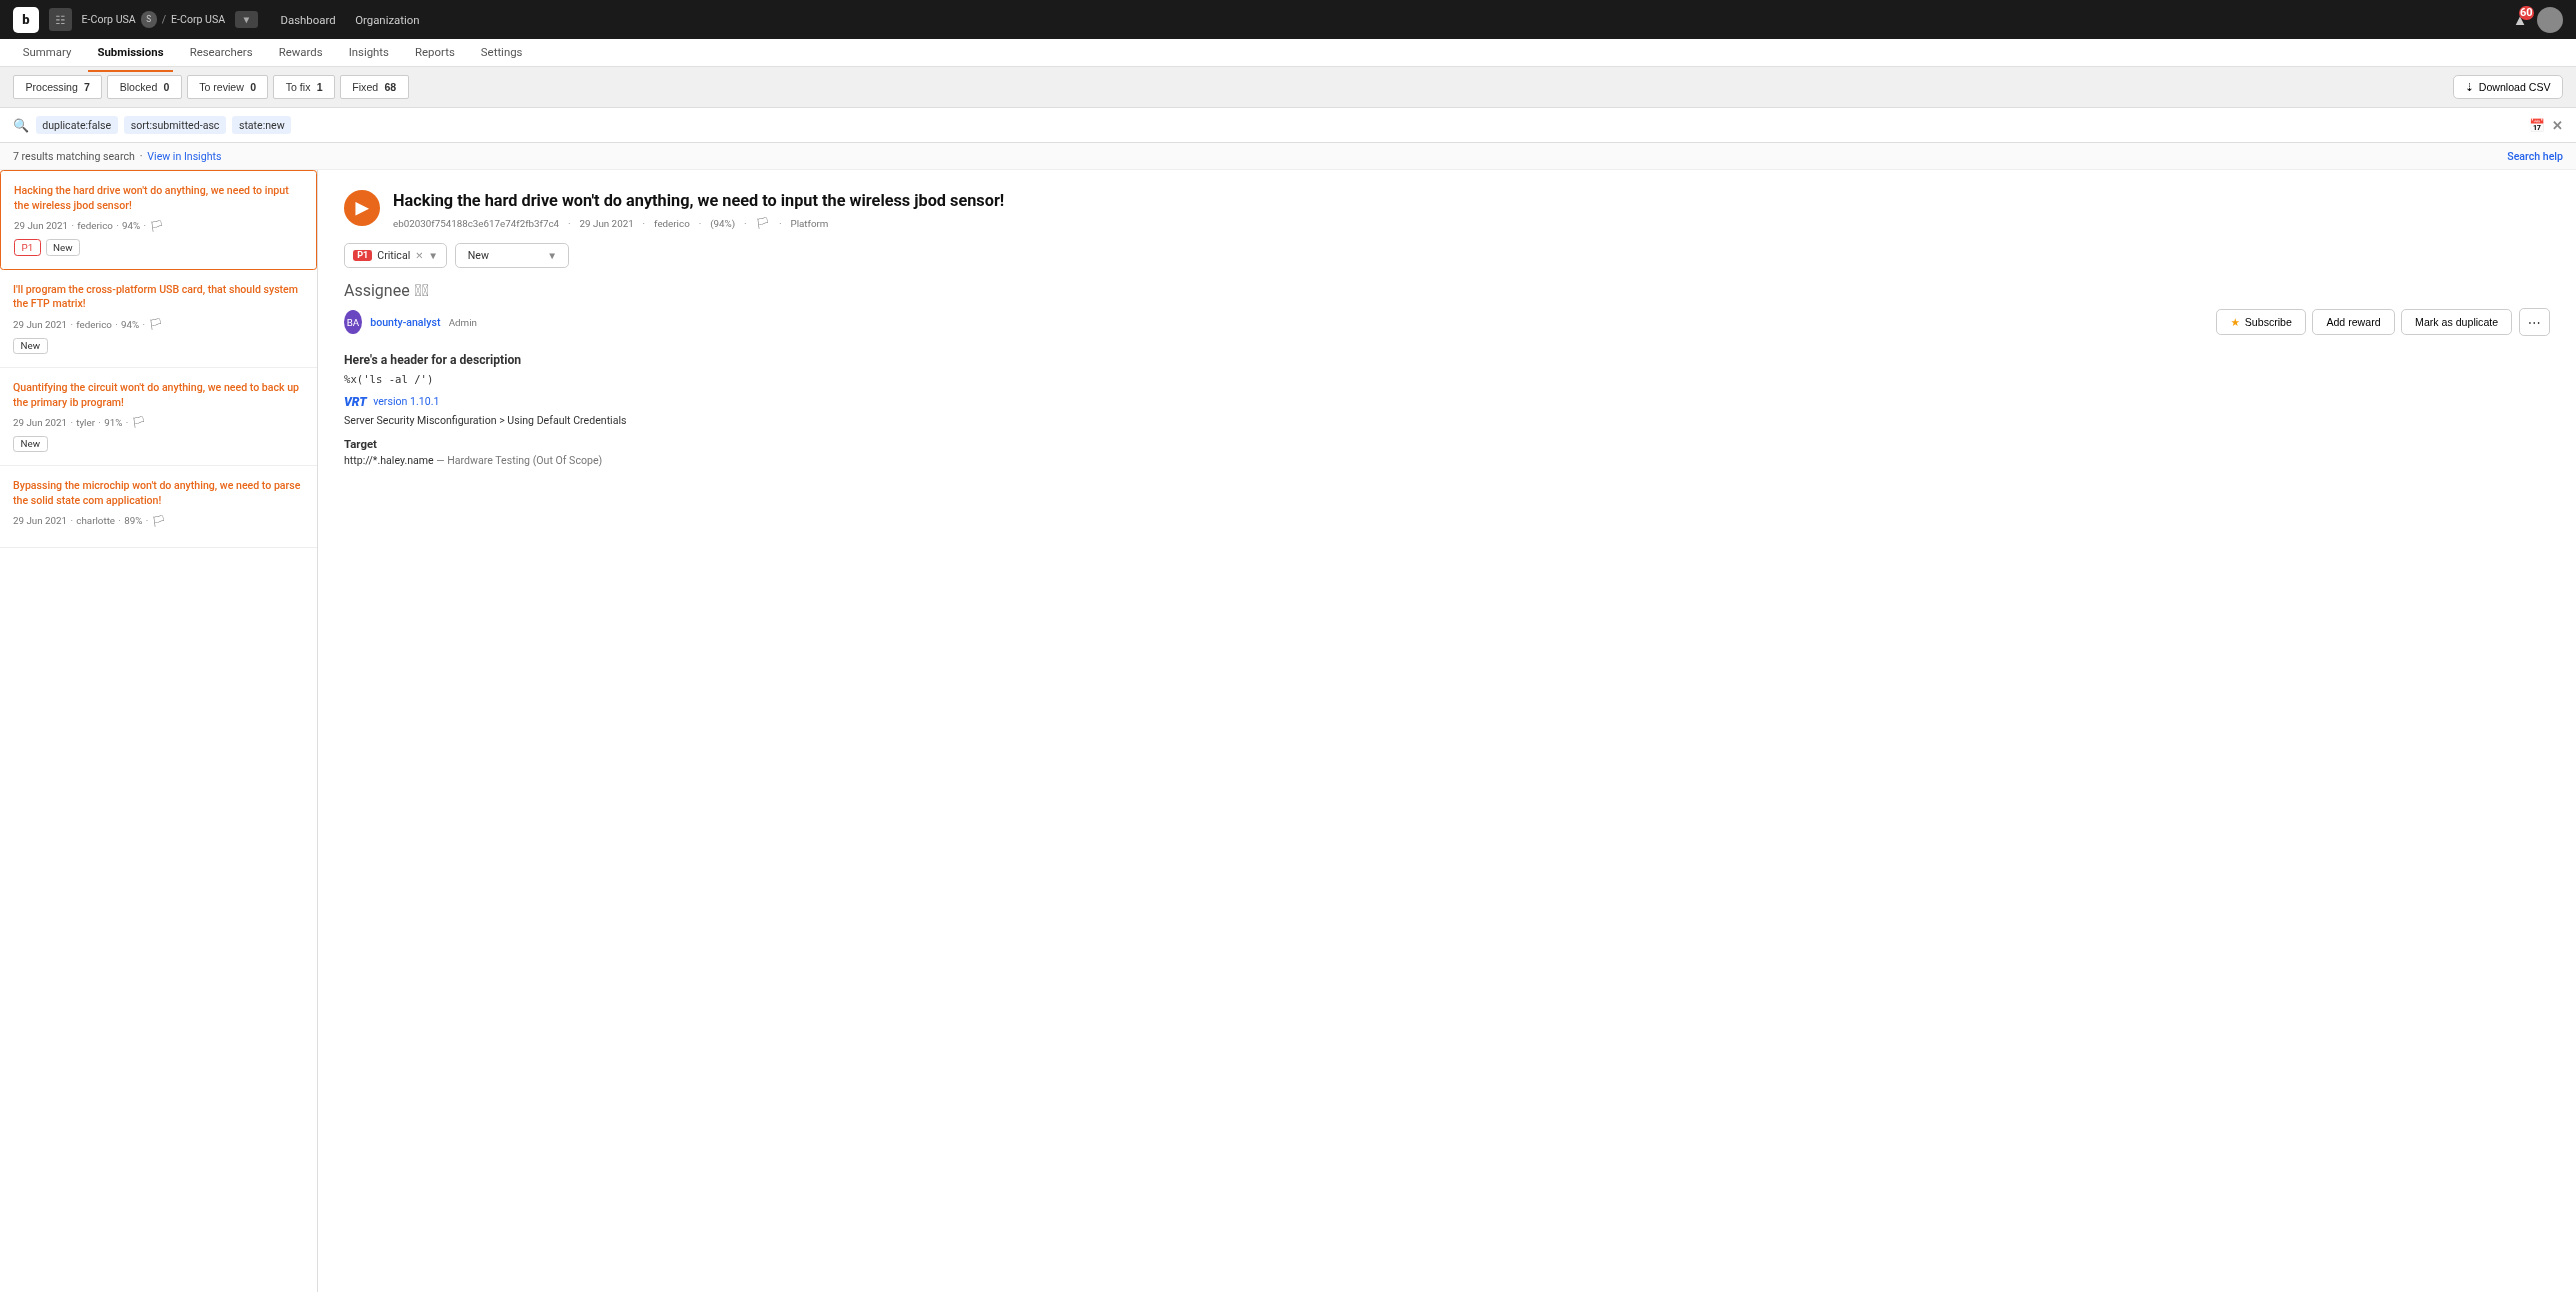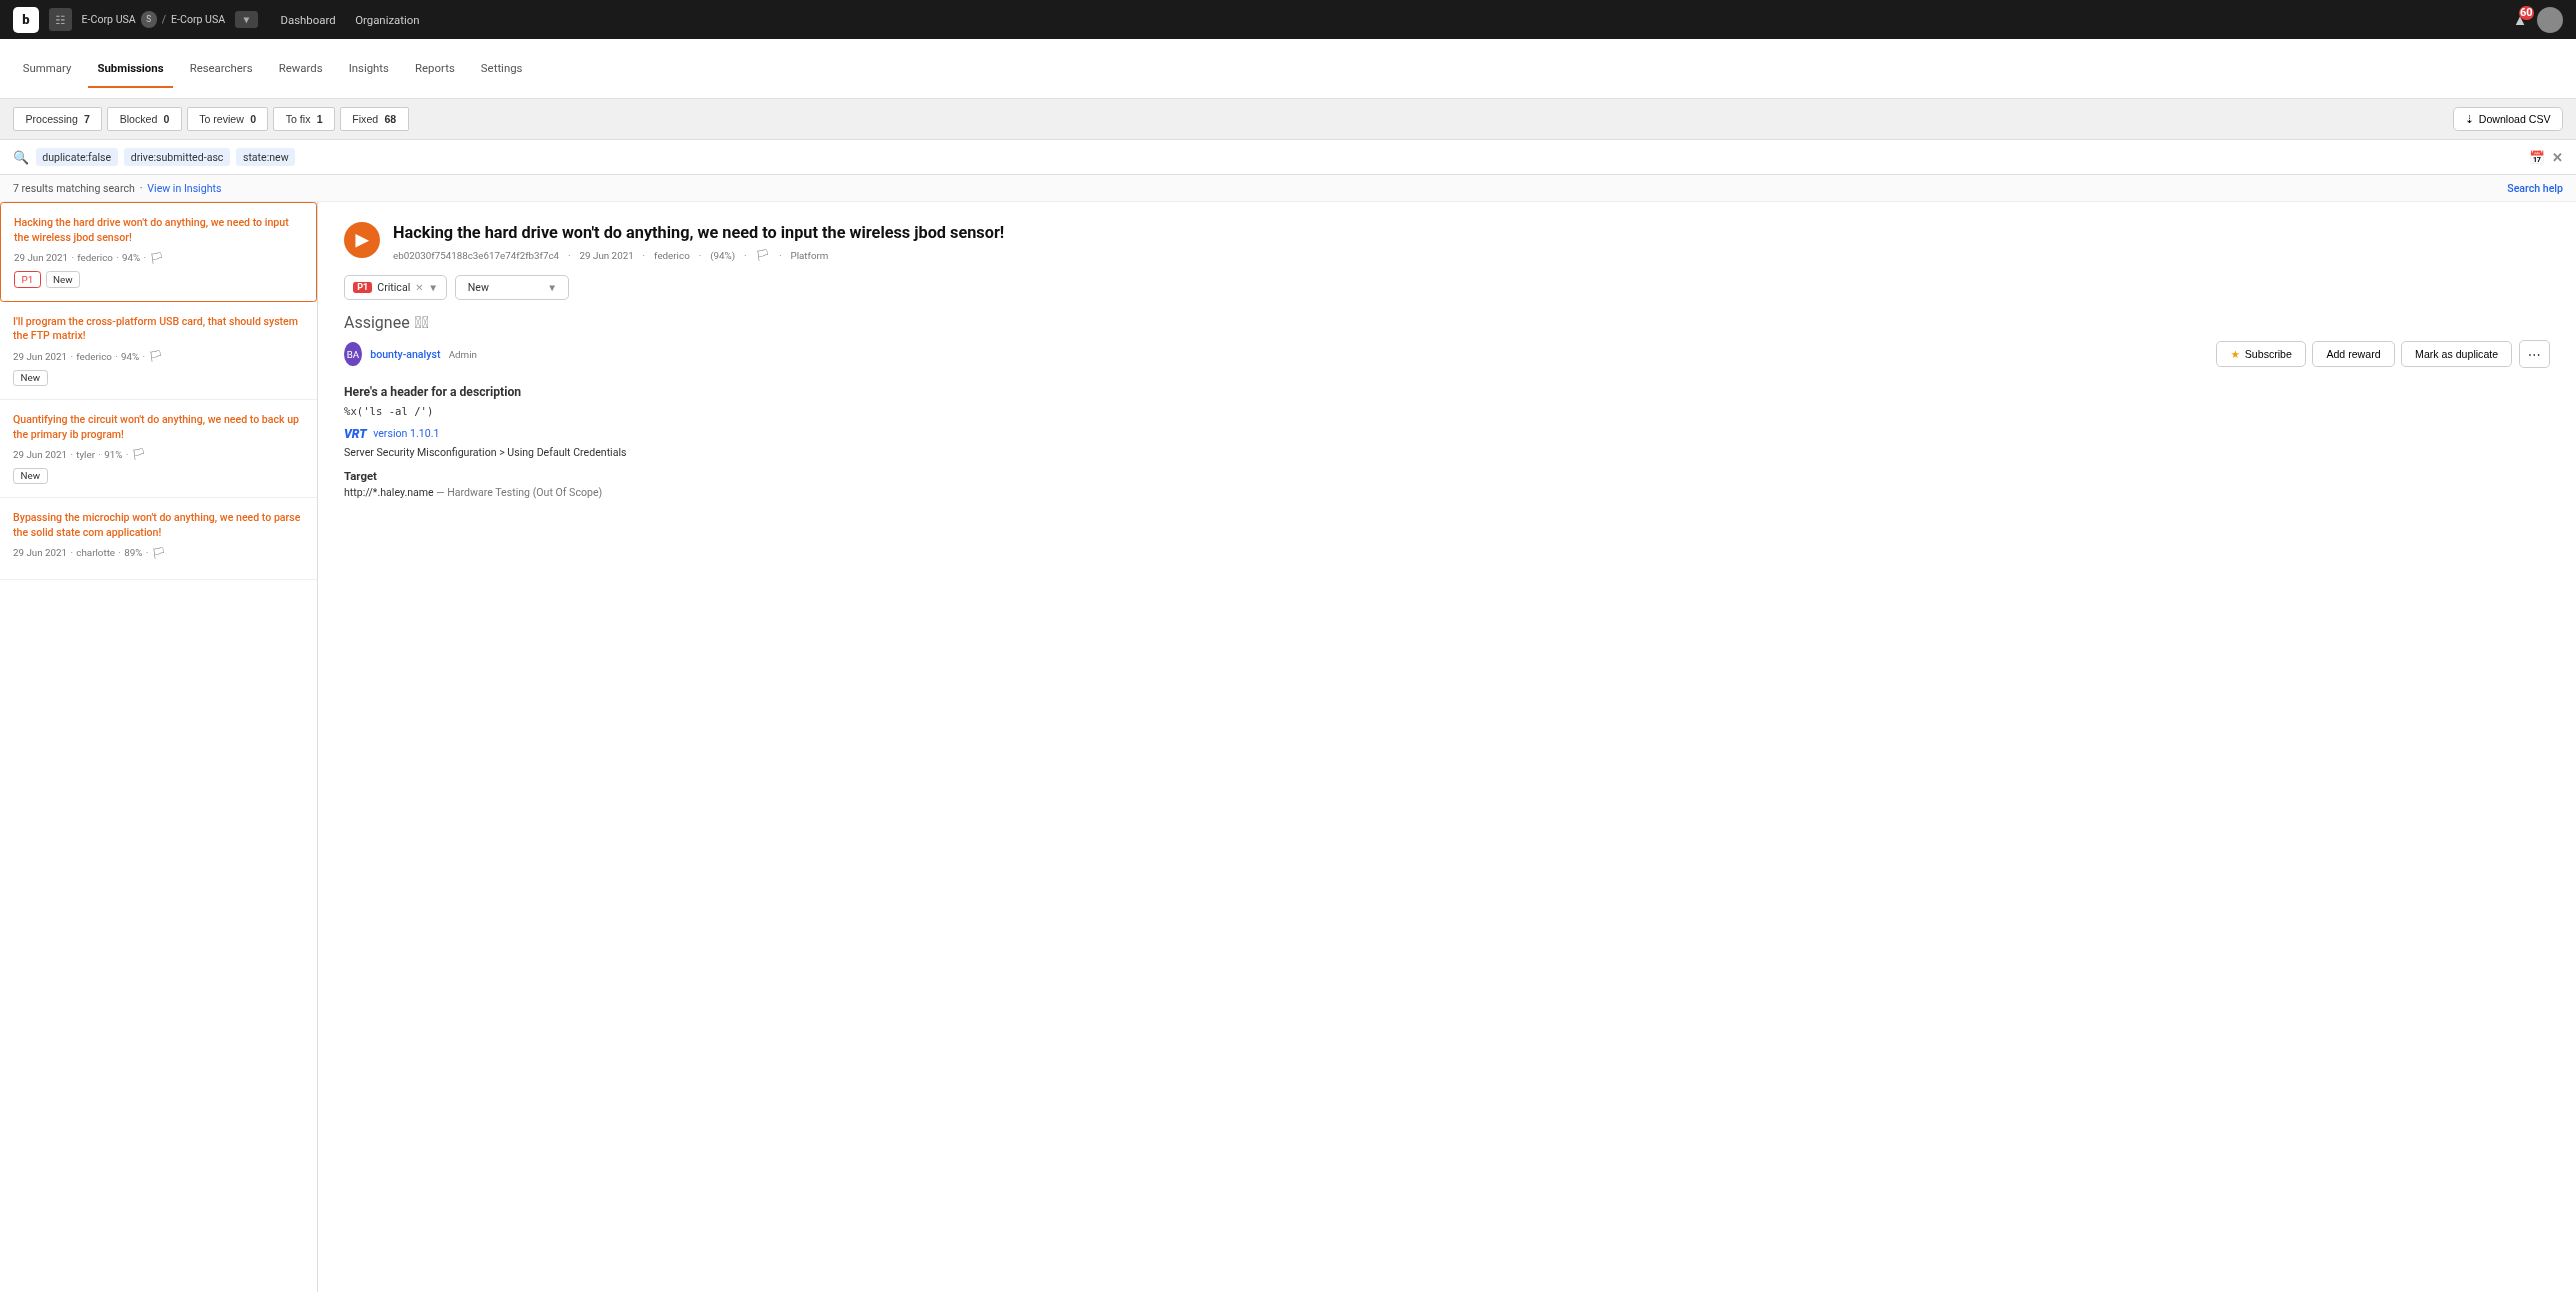--- a/index.html
+++ b/index.html
@@ -14,21 +14,21 @@
     .topnav-breadcrumb .chevron { color: #888; }
     .topnav-chevron { background: #444; border: none; color: #aaa; padding: 3.3px 6.5px; border-radius: 3.3px; cursor: pointer; font-size: 9.8px; }
     .topnav-nav { display: flex; gap: 19.6px; margin-left: 13px; }
     .topnav-nav a { color: #ccc; text-decoration: none; font-size: 11.4px; }
     .topnav-right { margin-left: auto; display: flex; align-items: center; gap: 9.8px; }
     .notif-bell { color: #ccc; font-size: 14.7px; position: relative; cursor: pointer; }
     .notif-badge { position: absolute; top: -4.9px; right: -6.5px; background: #e53e3e; color: #fff; border-radius: 50%; width: 14.7px; height: 14.7px; font-size: 11px; display: flex; align-items: center; justify-content: center; font-weight: bold; }
     .user-avatar { width: 26px; height: 26px; background: #888; border-radius: 50%; }
 
     
-    .main-tabs { background: #fff; border-bottom: 0.8px solid #e0e0e0; display: flex; align-items: center; padding: 0 13px; height: 60px; gap: 6.5px; }
+    .main-tabs { background: #fff; border-bottom: 0.8px solid #e0e0e0; display: flex; align-items: center; padding: 0 13px; height: 28px; gap: 6.5px; }
     .main-tab { padding: 11.4px 9.8px; font-size: 11.4px; color: #555; cursor: pointer; border-bottom: 2.4px solid transparent; text-decoration: none; }
     .main-tab.active { color: #111; font-weight: 700; border-bottom: 2.4px solid #e8671a; }
 
     
     .status-bar { background: #f0f0f0; border-bottom: 0.8px solid #ddd; display: flex; align-items: center; padding: 8.2px 13px; gap: 4.9px; }
     .status-pill { background: #fff; border: 0.8px solid #ccc; border-radius: 2px; padding: 4.9px 11.4px; font-size: 10.6px; font-weight: 500; cursor: pointer; color: #333; }
     .status-pill .count { font-weight: 700; margin-left: 3.3px; }
     .download-btn { margin-left: auto; background: #fff; border: 0.8px solid #ccc; border-radius: 4.9px; padding: 4.9px 11.4px; font-size: 10.6px; cursor: pointer; display: flex; align-items: center; gap: 4.9px; }
 
     
@@ -161,21 +161,21 @@
   </button>
   <button class="download-btn">
     <span>⇣</span>
     <span>Download CSV</span>
   </button>
 </div>
 
 <div class="search-bar">
   <span class="search-icon-wrap">🔍</span>
   <span class="search-tag">duplicate:false</span>
-  <span class="search-tag">drive:submitted-asc</span>
+  <span class="search-tag">sort:submitted-asc</span>
   <span class="search-tag">state:new</span>
   <div class="search-spacer"></div>
   <span class="search-cal">📅</span>
   <span class="search-clear">✕</span>
 </div>
 
 <div class="results-bar">
   <span>7 results matching search</span>
   <span>·</span>
   <a href="#">View in Insights</a>

